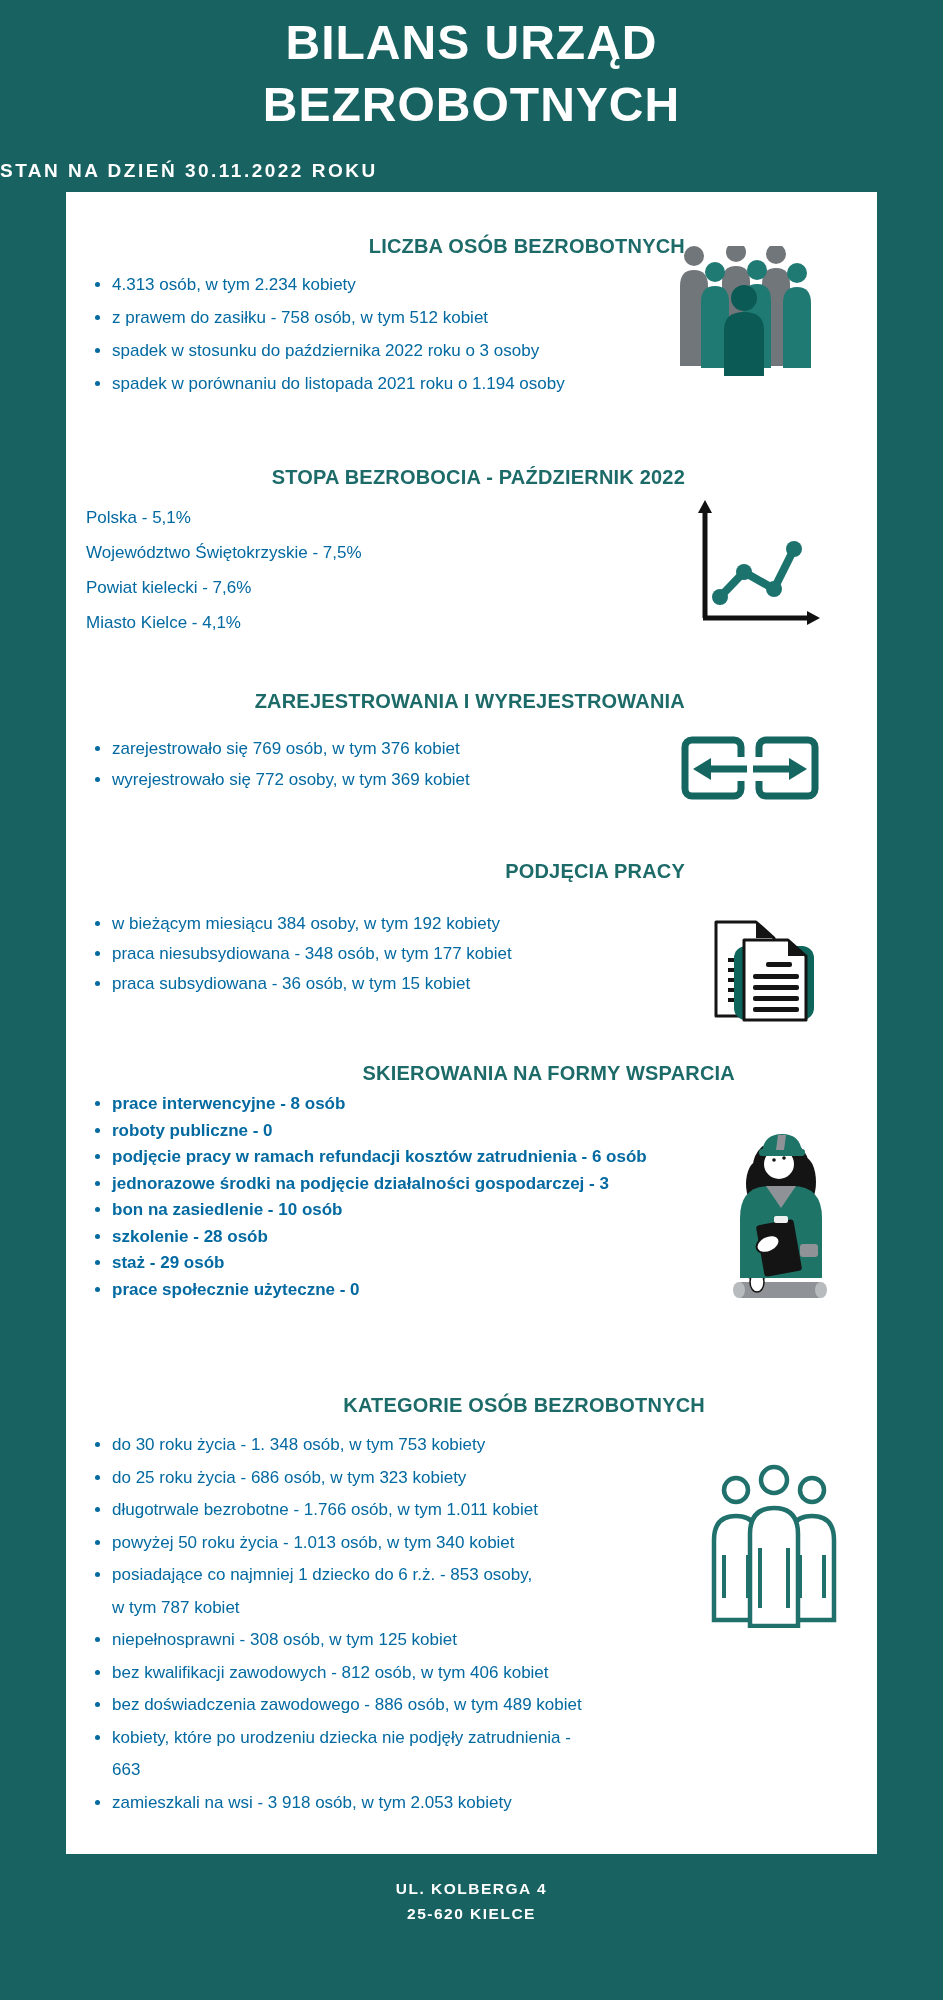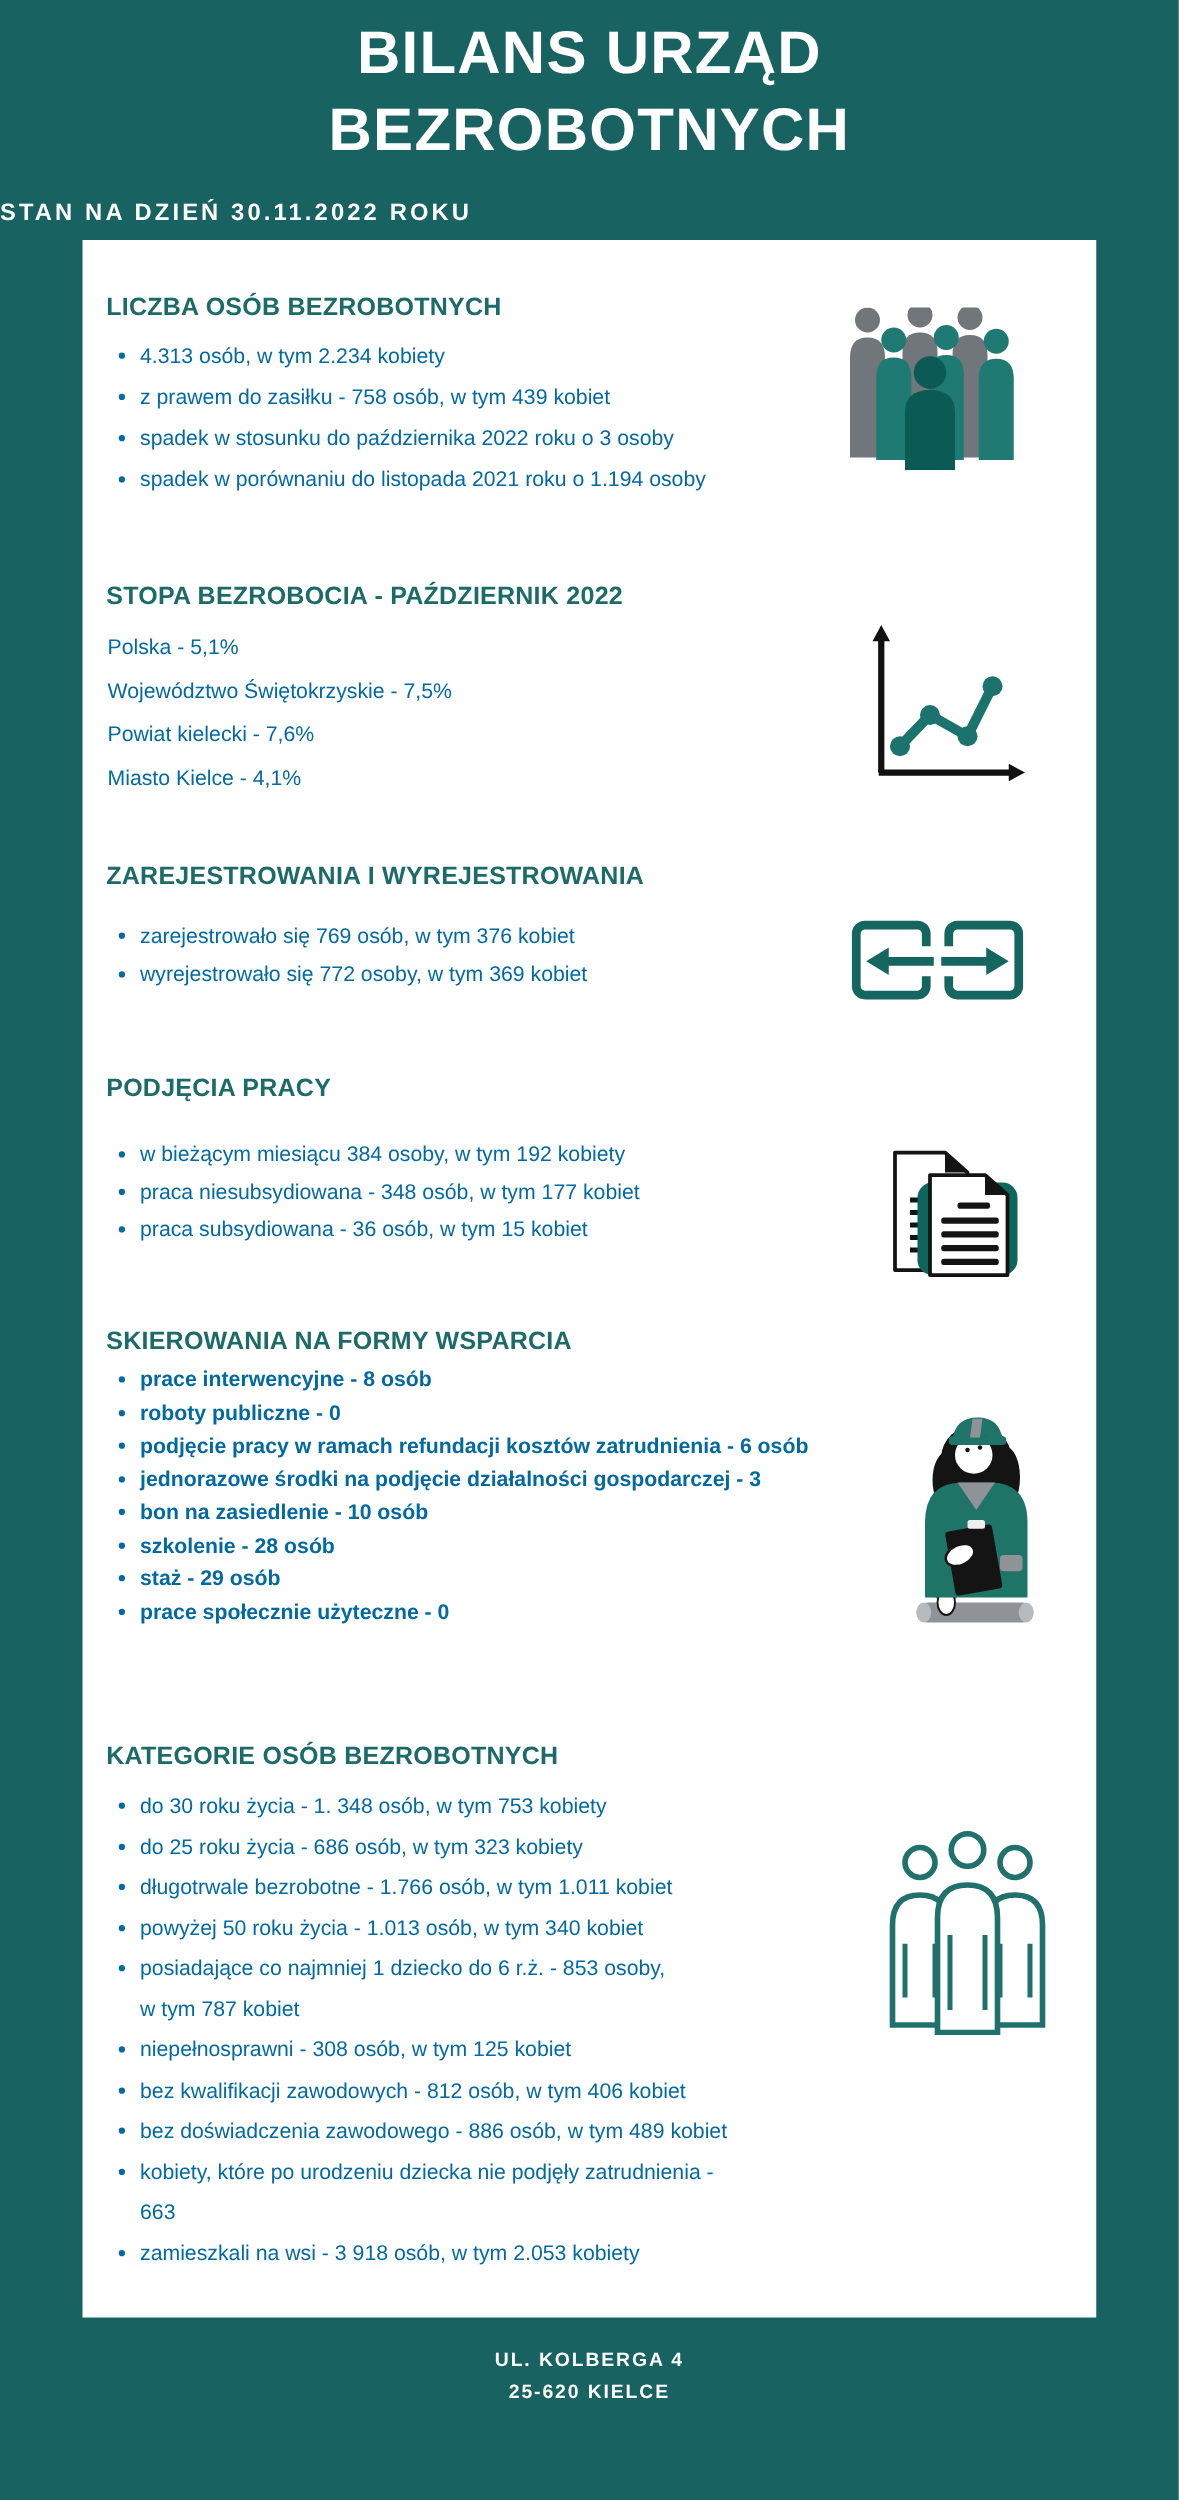--- a/index.html
+++ b/index.html
@@ -20,21 +20,21 @@
     text-align:left; color:#ffffff; font-weight:bold;
     font-size:19px; letter-spacing:2.5px;
   }
   .card {
     position:absolute; left:66px; top:192px;
     width:811px; height:1662px; background:#ffffff;
   }
   .section { position:absolute; left:19px; width:600px; }
   .section h2 {
     color:#1d6b69; font-size:20px; font-weight:bold;
-    letter-spacing:0.2px; line-height:26px;
+    letter-spacing:0.2px; line-height:26px;text-align:right;
   }
   .section ul { padding-left:27px; color:#0369a1; font-size:17px; }
   .section li { white-space:pre-line; }
   .s1 { top:41px; }   .s1 ul { margin-top:9px; }  .s1 li { line-height:33px; }
   .s2 { top:272px; }  .s2 ul { margin-top:10px; list-style:none; padding-left:1px; } .s2 li { line-height:35px; }
   .s3 { top:496px; }  .s3 ul { margin-top:19px; } .s3 li { line-height:31px; }
   .s4 { top:666px; }  .s4 ul { margin-top:25px; } .s4 li { line-height:30px; }
   .s5 { top:868px; width:650px; } .s5 ul { margin-top:5px;font-weight:bold; } .s5 li { line-height:26.5px; }
   .s6 { top:1200px; width:620px; } .s6 ul { margin-top:11px; } .s6 li { line-height:32.5px; }
   .icon { position:absolute; }
@@ -58,21 +58,21 @@
   <div>BEZROBOTNYCH</div>
 </div>
 <div class="subtitle">STAN NA DZIEŃ 30.11.2022 ROKU</div>
 
 <div class="card">
 
   <div class="section s1">
     <h2>LICZBA OSÓB BEZROBOTNYCH</h2>
     <ul>
         <li>4.313 osób, w tym 2.234 kobiety</li>
-        <li>z prawem do zasiłku - 758 osób, w tym 439 kobiet</li>
+        <li>z prawem do zasiłku - 758 osób, w tym 512 kobiet</li>
         <li>spadek w stosunku do października 2022 roku o 3 osoby</li>
         <li>spadek w porównaniu do listopada 2021 roku o 1.194 osoby</li>
       </ul>
   </div>
 
   <div class="section s2">
     <h2>STOPA BEZROBOCIA - PAŹDZIERNIK 2022</h2>
     <ul>
         <li>Polska - 5,1%</li>
         <li>Województwo Świętokrzyskie - 7,5%</li>

